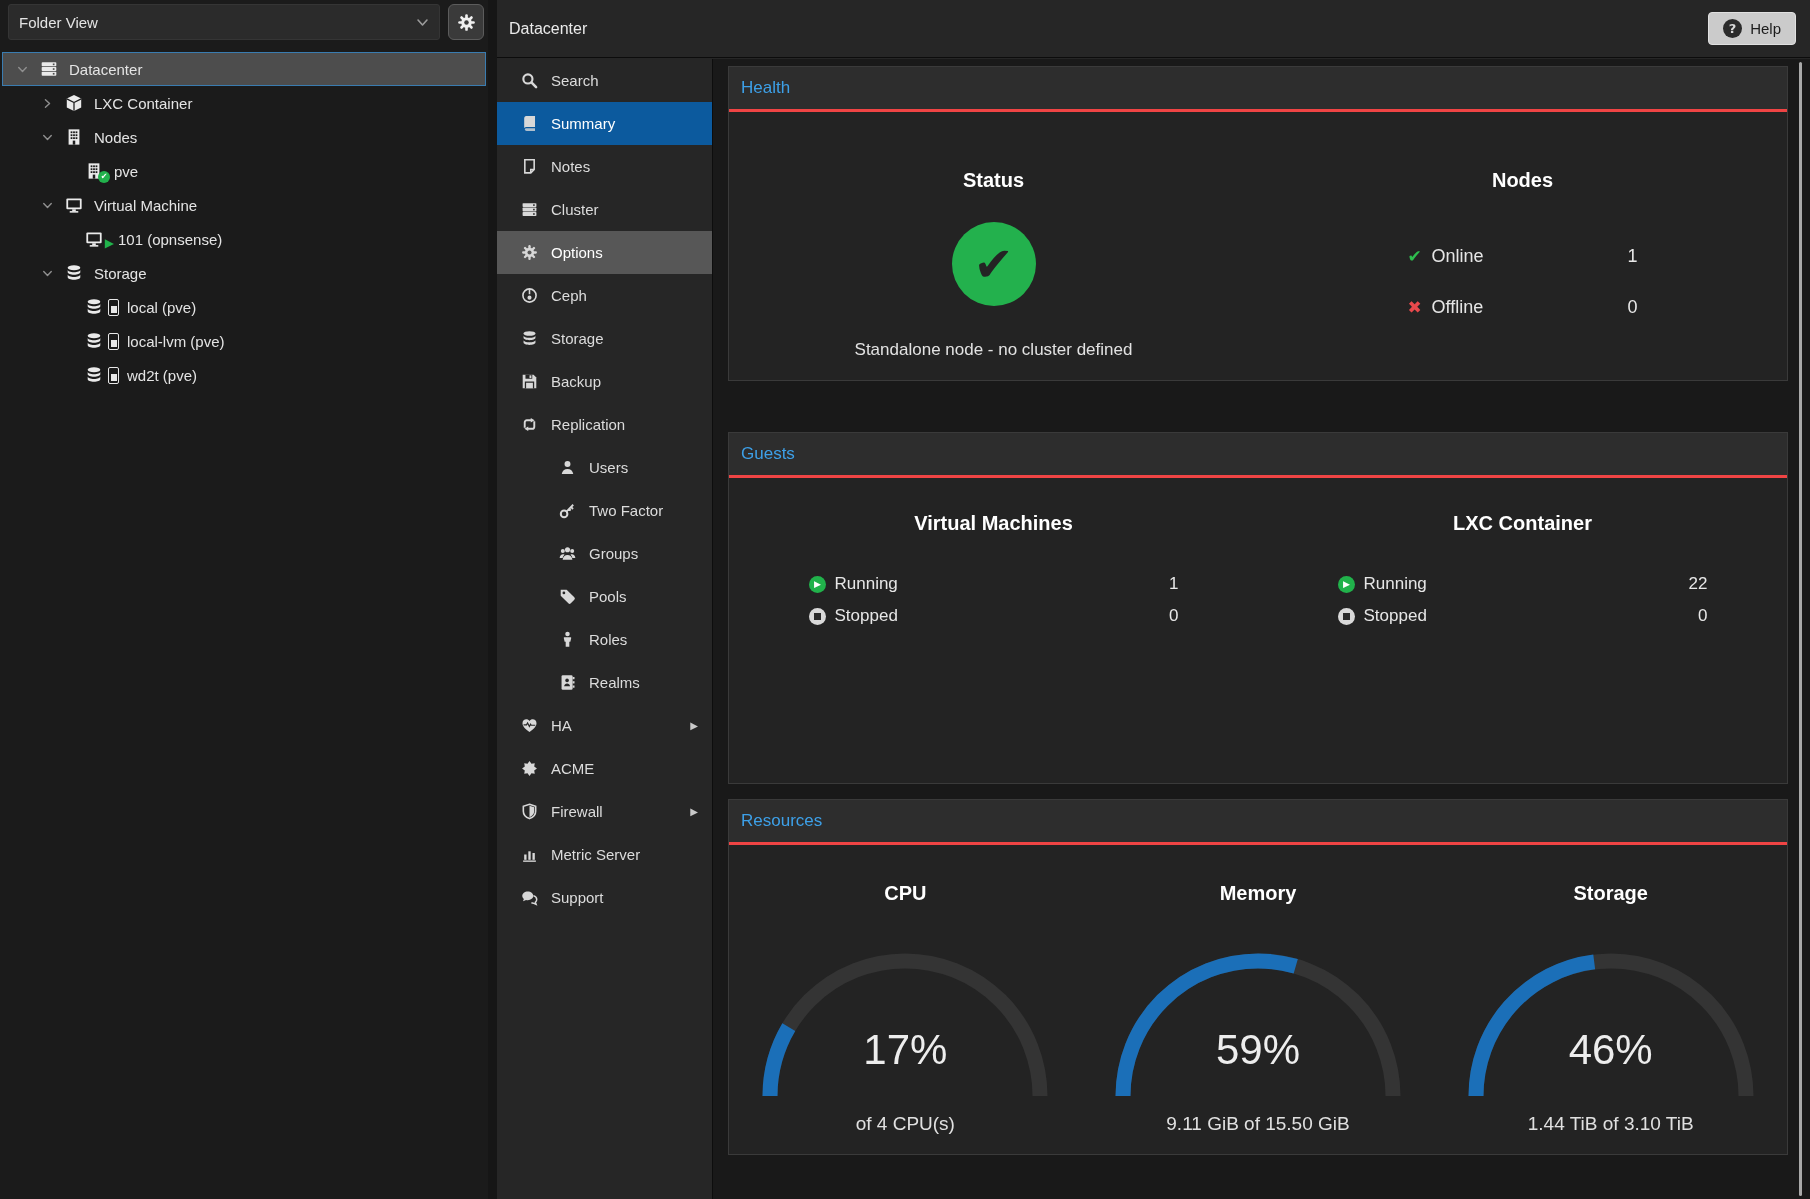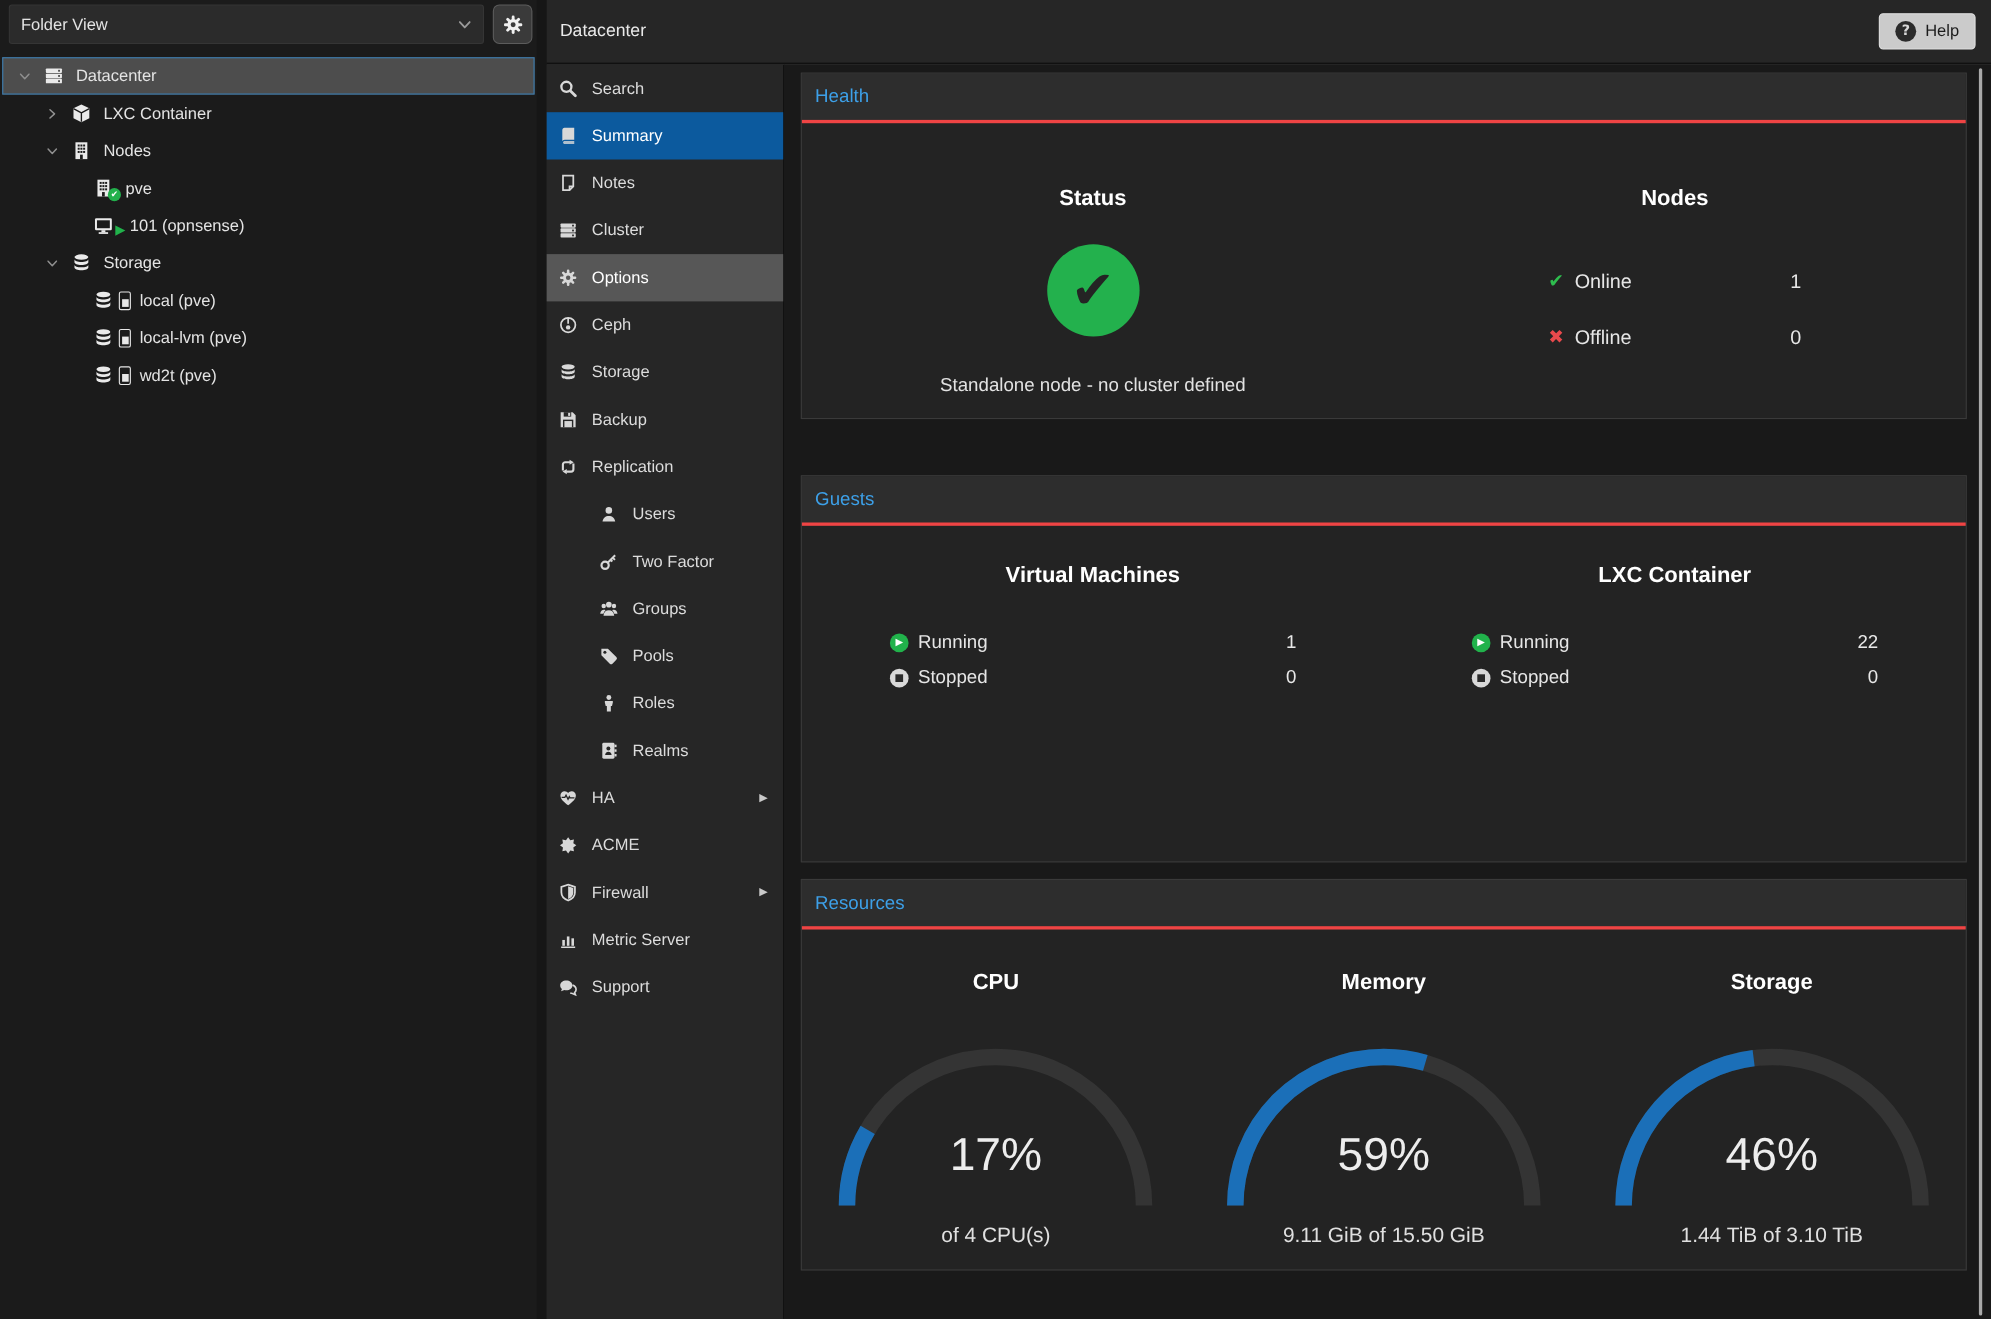--- a/index.html
+++ b/index.html
@@ -40,25 +40,25 @@
   .content-header{height:58px;border-bottom:1px solid #0c0c0c;display:flex;align-items:center;padding:0 14px 0 12px;box-sizing:border-box;}
   .page-title{font-size:16px;font-weight:normal;color:#eaeaea;margin:0;}
   .help-btn{margin-left:auto;height:33px;background:#cbcbcb;border:1px solid #e0e0e0;border-radius:4px;
     display:flex;align-items:center;gap:8px;padding:0 14px;cursor:pointer;font-size:15px;color:#1c1c1c;}
   .q-ic{width:19px;height:19px;border-radius:50%;background:#2b2b2b;color:#d8d8d8;font-size:13px;font-weight:bold;
     display:inline-flex;align-items:center;justify-content:center;}
 
   .content-body{position:absolute;top:59px;left:0;right:0;bottom:0;display:flex;}
   
   .menu{width:216px;flex:0 0 216px;background:#262626;--hole:#262626;border-right:1px solid #0d0d0d;box-sizing:border-box;}
-  .mitem{height:43px;display:flex;align-items:center;padding-left:9px;font-size:15px;color:#dcdcdc;cursor:pointer;position:relative;}
+  .mitem{height:43px;display:flex;align-items:center;padding-left:22px;font-size:15px;color:#dcdcdc;cursor:pointer;position:relative;}
   .mitem .micon{width:20px;height:18px;display:inline-flex;align-items:center;justify-content:center;color:#d8d8d8;flex:0 0 20px;}
   .mitem .micon svg{width:17px;height:17px;}
   .mitem .mlabel{margin-left:12px;white-space:nowrap;}
-  .mitem.sub{padding-left:46px;}
+  .mitem.sub{padding-left:60px;}
   .mitem.selected{background:#0c5a9e;--hole:#0c5a9e;color:#fff;}
   .mitem.hovered{background:#575757;--hole:#575757;color:#fff;}
   .marrow{position:absolute;right:14px;font-size:10px;color:#c9c9c9;}
 
   
   .panels{position:relative;flex:1;background:#191919;}
   .panel{position:absolute;left:15px;width:1060px;border:1px solid #3a3a3a;box-sizing:border-box;background:#232323;}
   .panel-header{height:42px;background:#2d2d2d;border-bottom:3px solid #ef4444;display:flex;align-items:center;
     padding:0 12px;font-size:17px;color:#3da0e8;}
   .panel-body{position:relative;}
@@ -318,20 +318,33 @@
         <span class="tlabel">Nodes</span>
       </div>
       <div class="trow lvl2">
         <span class="ticon">
           <svg viewBox="0 0 16 16">
               <use href="#i-building"></use>
             </svg>
           <i class="badge-ok glyph">✔</i>
         </span>
         <span class="tlabel">pve</span>
+      </div>
+      <div class="trow lvl1">
+        <span class="exp open">
+            <svg viewBox="0 0 16 16">
+              <use href="#i-chev"></use>
+            </svg>
+          </span>
+        <span class="ticon">
+            <svg viewBox="0 0 16 16">
+              <use href="#i-monitor"></use>
+            </svg>
+          </span>
+        <span class="tlabel">Virtual Machine</span>
       </div>
       <div class="trow lvl2">
         <span class="ticon">
           <svg viewBox="0 0 16 16">
               <use href="#i-monitor"></use>
             </svg>
           <i class="badge-play glyph">▶</i>
         </span>
         <span class="tlabel" style="margin-left:12px">101 (opnsense)</span>
       </div>

